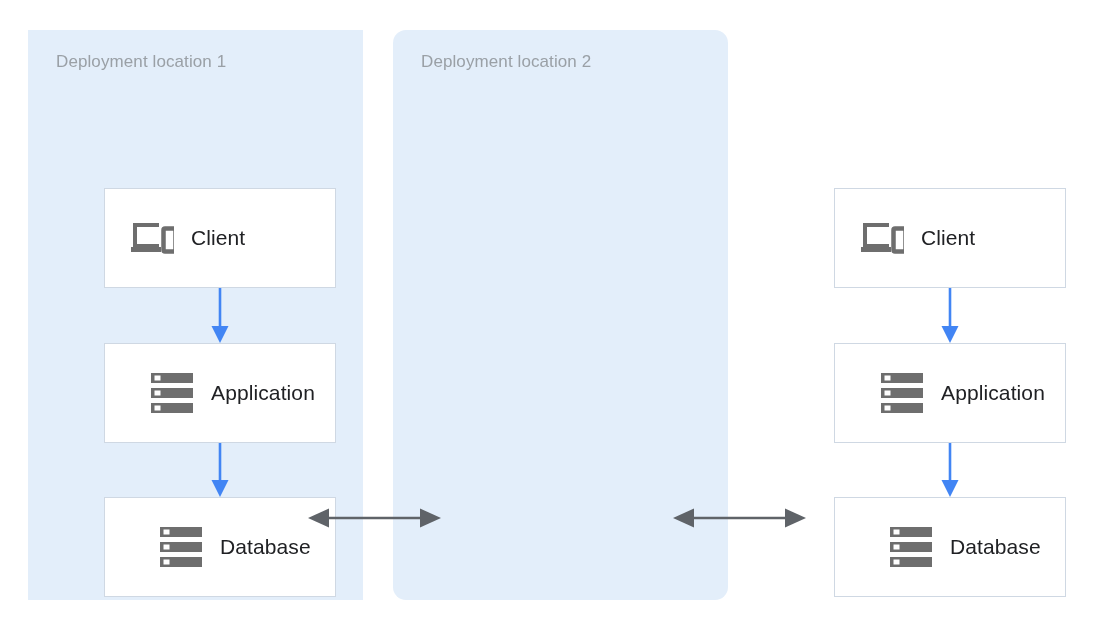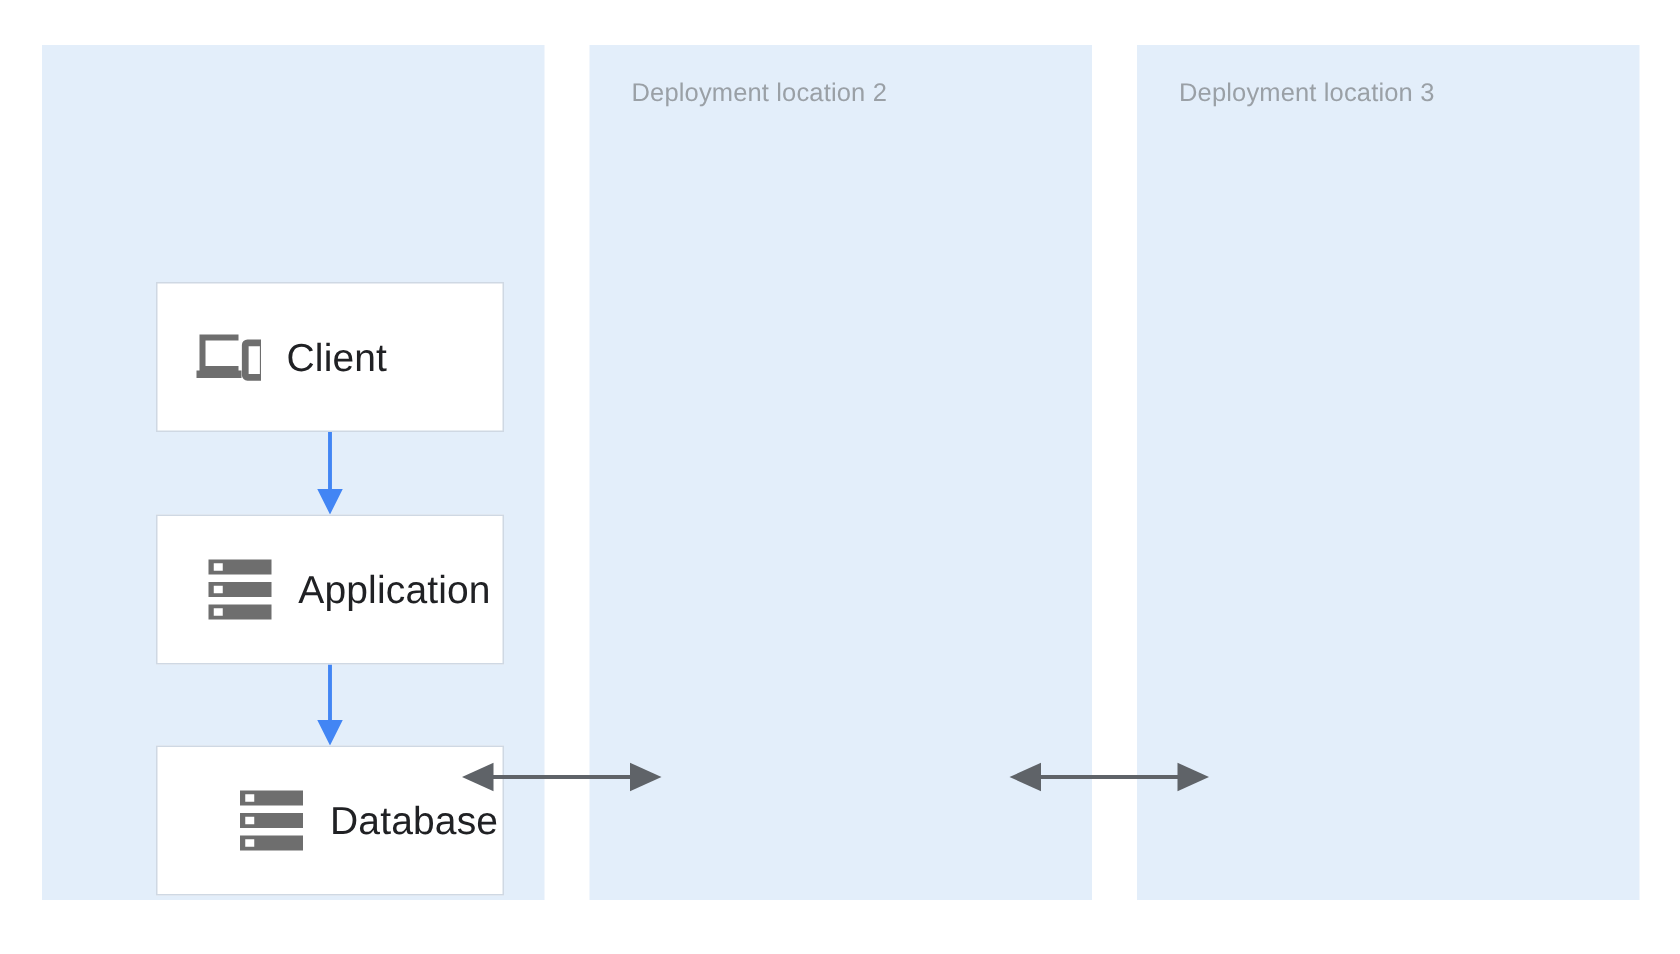--- a/index.html
+++ b/index.html
@@ -23,21 +23,21 @@
 
   
   .zone {
     position: absolute;
     top: 30px;
     height: 570px;
     background: #e3eefa;
     box-sizing: border-box;
   }
   .zone-1 { left: 28px;  width: 335px; }
-  .zone-2 { left: 393px; width: 335px; }
+  .zone-2 { left: 393px; width: 335px; border-radius: 13px; }
   .zone-3 { left: 758px; width: 335px; }
 
   .zone-title {
     position: absolute;
     top: 22px;
     left: 28px;
     font-size: 17px;
     color: #9aa0a6;
     letter-spacing: .1px;
     white-space: nowrap;
@@ -66,21 +66,21 @@
     width: 50px;
     height: 48px;
     margin-left: 22px;
     margin-right: 14px;
     flex: 0 0 auto;
     display: flex;
     align-items: center;
     justify-content: center;
   }
   .node-label {
-    font-size: 26px;
+    font-size: 21px;
     color: #202124;
     white-space: nowrap;
     letter-spacing: .1px;
   }
 
   
   .v-arrow {
     position: absolute;
     width: 22px;
   }
@@ -99,20 +99,21 @@
   .h-arrow svg { display: block; }
   .ha-1 { left: 307px; width: 135px; }
   .ha-2 { left: 672px; width: 135px; }
 </style>
 </head>
 <body>
 
 <div id="canvas">
 
   <div class="zone zone-1 z1">
+    <div class="zone-title">Deployment location 1</div>
 
     <div class="node node-client">
       <span class="node-icon">
         <svg width="44" height="36" viewBox="0 0 44 36" aria-hidden="true">
           <path d="M3 3 h26 v4 H7 v17 h22 v4 H3 Z" fill="#6e6e6e"></path>
           <rect x="1" y="27" width="30" height="5" fill="#6e6e6e"></rect>
           <rect x="33.5" y="8.5" width="12" height="23" rx="1.5" fill="none" stroke="#6e6e6e" stroke-width="4.5"></rect>
         </svg>
       </span>
       <span class="node-label">Client</span>
@@ -211,24 +212,20 @@
           <rect x="1" y="16" width="42" height="10" fill="#6e6e6e"></rect>
           <rect x="4.5" y="18.5" width="6" height="5" fill="#ffffff"></rect>
           <rect x="1" y="31" width="42" height="10" fill="#6e6e6e"></rect>
           <rect x="4.5" y="33.5" width="6" height="5" fill="#ffffff"></rect>
         </svg>
       </span>
       <span class="node-label">Database</span>
     </div>
   </div>
 
-  <div class="zone zone-3 z3">
-    <div class="zone-title">Deployment location 3</div>
-
-  </div>
 
   <div class="h-arrow ha-1">
     <svg width="135" height="30" viewBox="0 0 135 30" aria-hidden="true">
       <line x1="20" y1="15" x2="115" y2="15" stroke="#5f6368" stroke-width="2.6"></line>
       <path d="M1 15 L22 5.5 L22 24.5 Z" fill="#5f6368"></path>
       <path d="M134 15 L113 5.5 L113 24.5 Z" fill="#5f6368"></path>
     </svg>
   </div>
 
   <div class="h-arrow ha-2">

